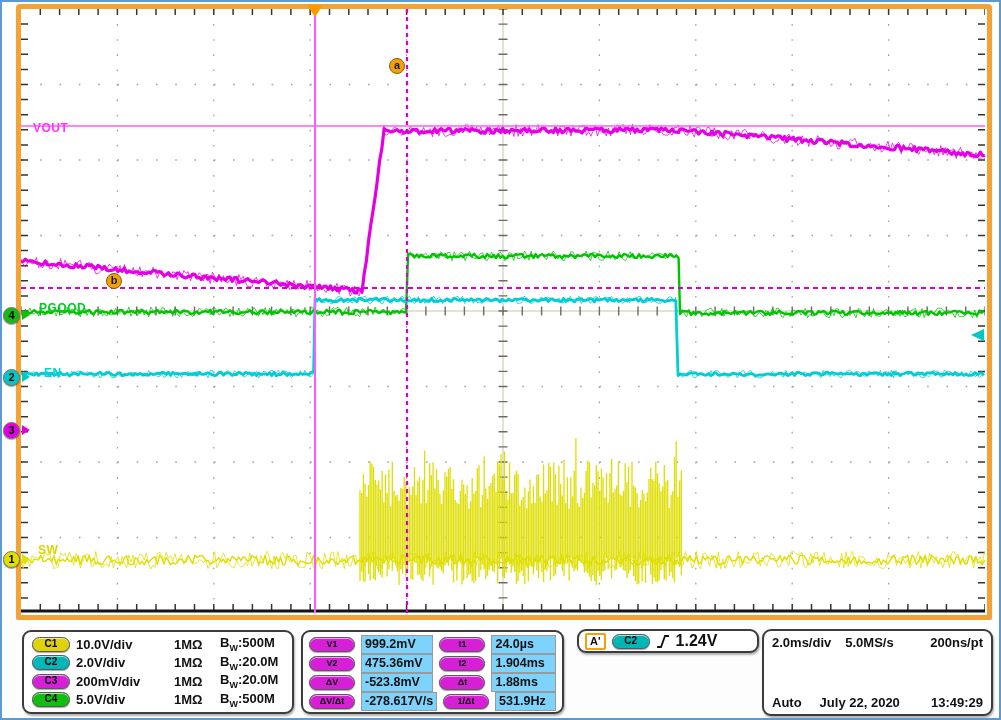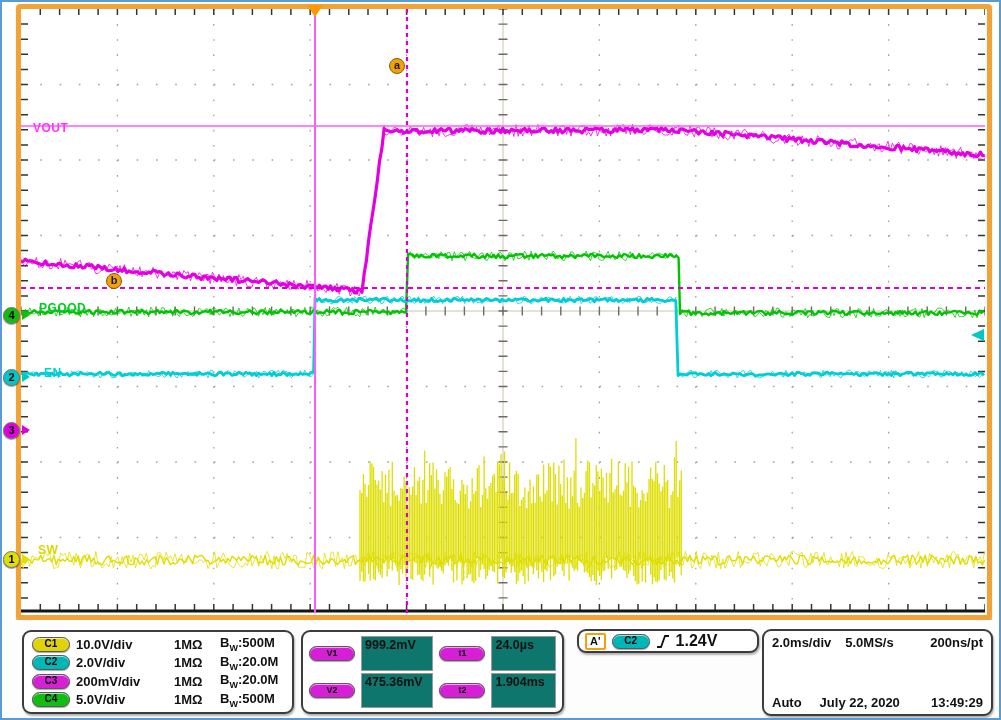--- a/index.html
+++ b/index.html
@@ -49,22 +49,22 @@
     display:flex;flex-direction:column;justify-content:space-between;gap:14px;}
   .rrow{display:flex;align-items:center;gap:6px;font-size:13px;font-weight:bold;color:#111;}
   .pill{flex:0 0 auto;width:38px;height:15px;border-radius:8px;border:1.5px solid #5a5a5a;
     box-sizing:border-box;text-align:center;font-size:10px;font-weight:bold;color:#000;
     line-height:12px;box-shadow:inset 0 1px 0 rgba(255,255,255,.6),0 1px 1px rgba(0,0,0,.35);}
   .pill.c1{background:#dfd207;} .pill.c2{background:#00b7b7;}
   .pill.c3{background:#d81fd8;} .pill.c4{background:#12bd12;}
   .pill.meas{background:#d81fd8;width:46px;font-size:9px;}
   .scale{width:92px;} .imp{width:40px;}
   .bw sub{font-size:9px;}
-  .vcell{border:1.5px solid #9a9a9a;height:35px;line-height:17px;padding:0 3px;
-    box-sizing:border-box;font-size:12.5px;font-weight:bold;background:#0f766e;}
+  .vcell{border:1.5px solid #9a9a9a;height:19px;line-height:17px;padding:0 3px;
+    box-sizing:border-box;font-size:12.5px;font-weight:bold;background:#7dd3fc;}
   .vcell.lv{width:81px;} .vcell.rv{width:72px;}
   #atag{border:2px solid #f2a10c;border-radius:2px;font-size:11px;font-weight:bold;
     padding:0 3px;line-height:13px;color:#111;}
   .hline{display:flex;width:100%;align-items:center;}
   .down-arrow{font-size:17px;font-weight:900;line-height:14px;transform:scaleY(1.15);}
 </style>
 </head>
 <body>
 
 <div id="screen">
@@ -163,20 +163,32 @@
         <span class="vcell lv">999.2mV</span>
         <span class="pill meas">t1</span>
         <span class="vcell rv">24.0µs</span>
       </div>
       <div class="rrow">
         <span class="pill meas">V2</span>
         <span class="vcell lv">475.36mV</span>
         <span class="pill meas">t2</span>
         <span class="vcell rv">1.904ms</span>
       </div>
+      <div class="rrow">
+        <span class="pill meas">ΔV</span>
+        <span class="vcell lv">-523.8mV</span>
+        <span class="pill meas">Δt</span>
+        <span class="vcell rv">1.88ms</span>
+      </div>
+      <div class="rrow">
+        <span class="pill meas">ΔV/Δt</span>
+        <span class="vcell lv">-278.617V/s</span>
+        <span class="pill meas">1/Δt</span>
+        <span class="vcell rv">531.9Hz</span>
+      </div>
     </div>
 
     <div id="box-trig" class="rbox">
       <span id="atag">A'</span>
       <span class="pill c2">C2</span>
       <svg width="14" height="15" viewBox="0 0 14 15">
         <polyline points="1,13 5,13 9,2 13,2" fill="none" stroke="#111" stroke-width="1.8"></polyline>
       </svg>
       <span style="font-size:16px;font-weight:bold;color:#111;">1.24V</span>
     </div>

